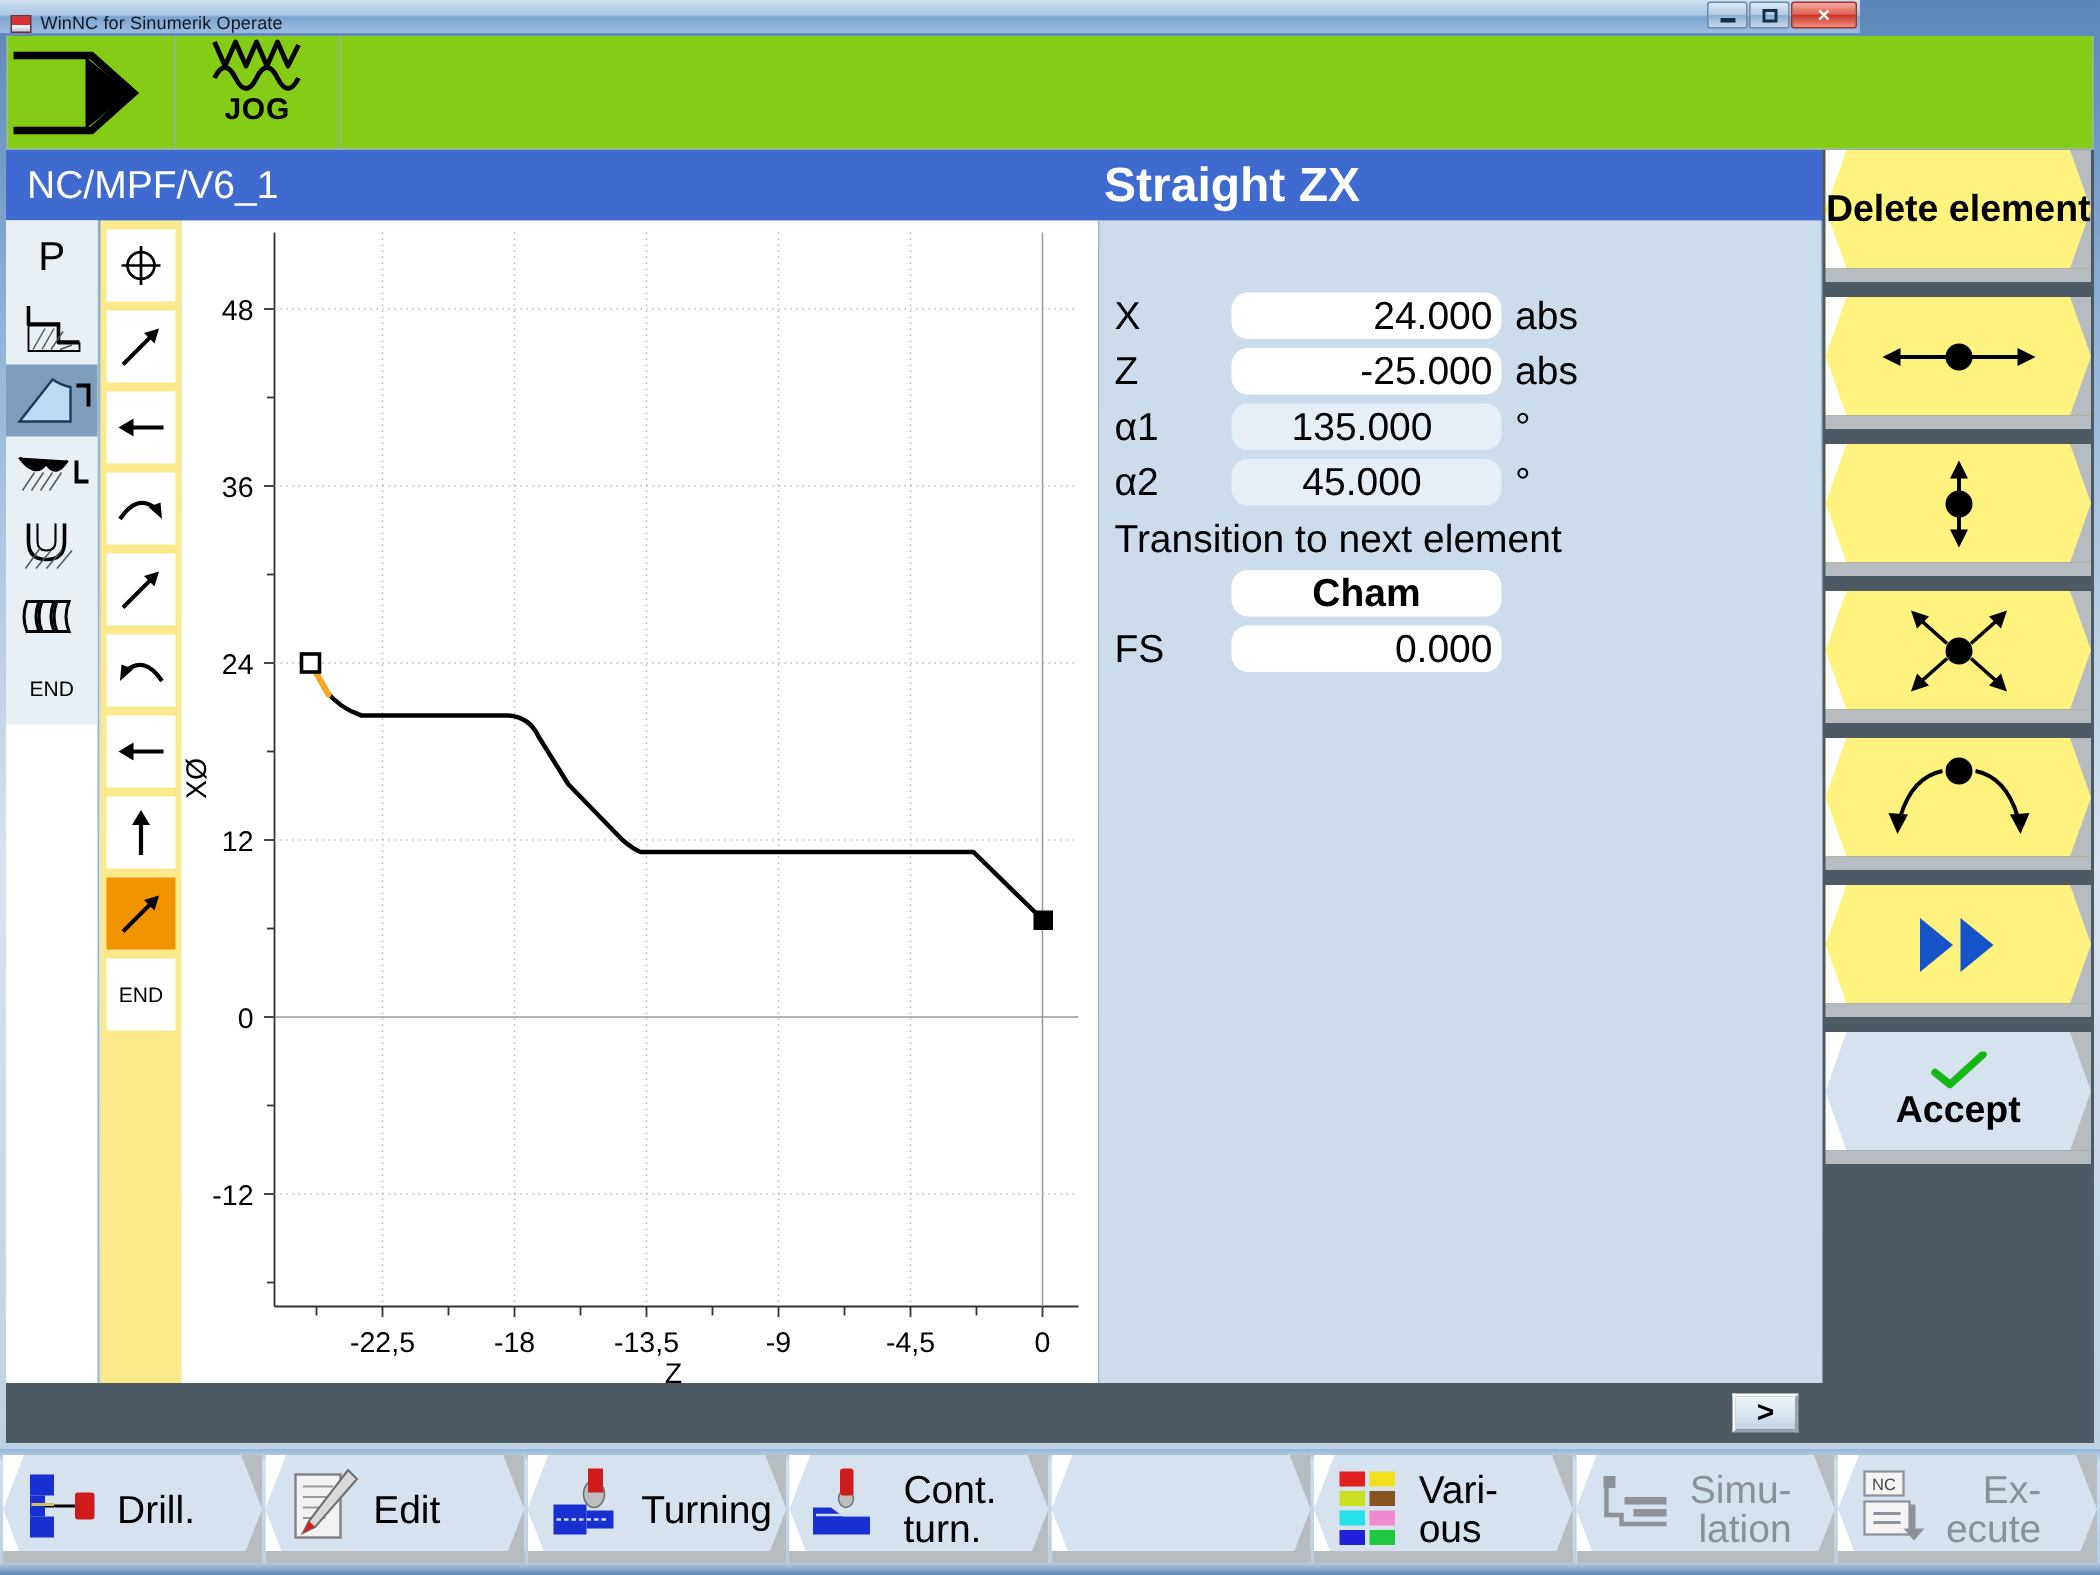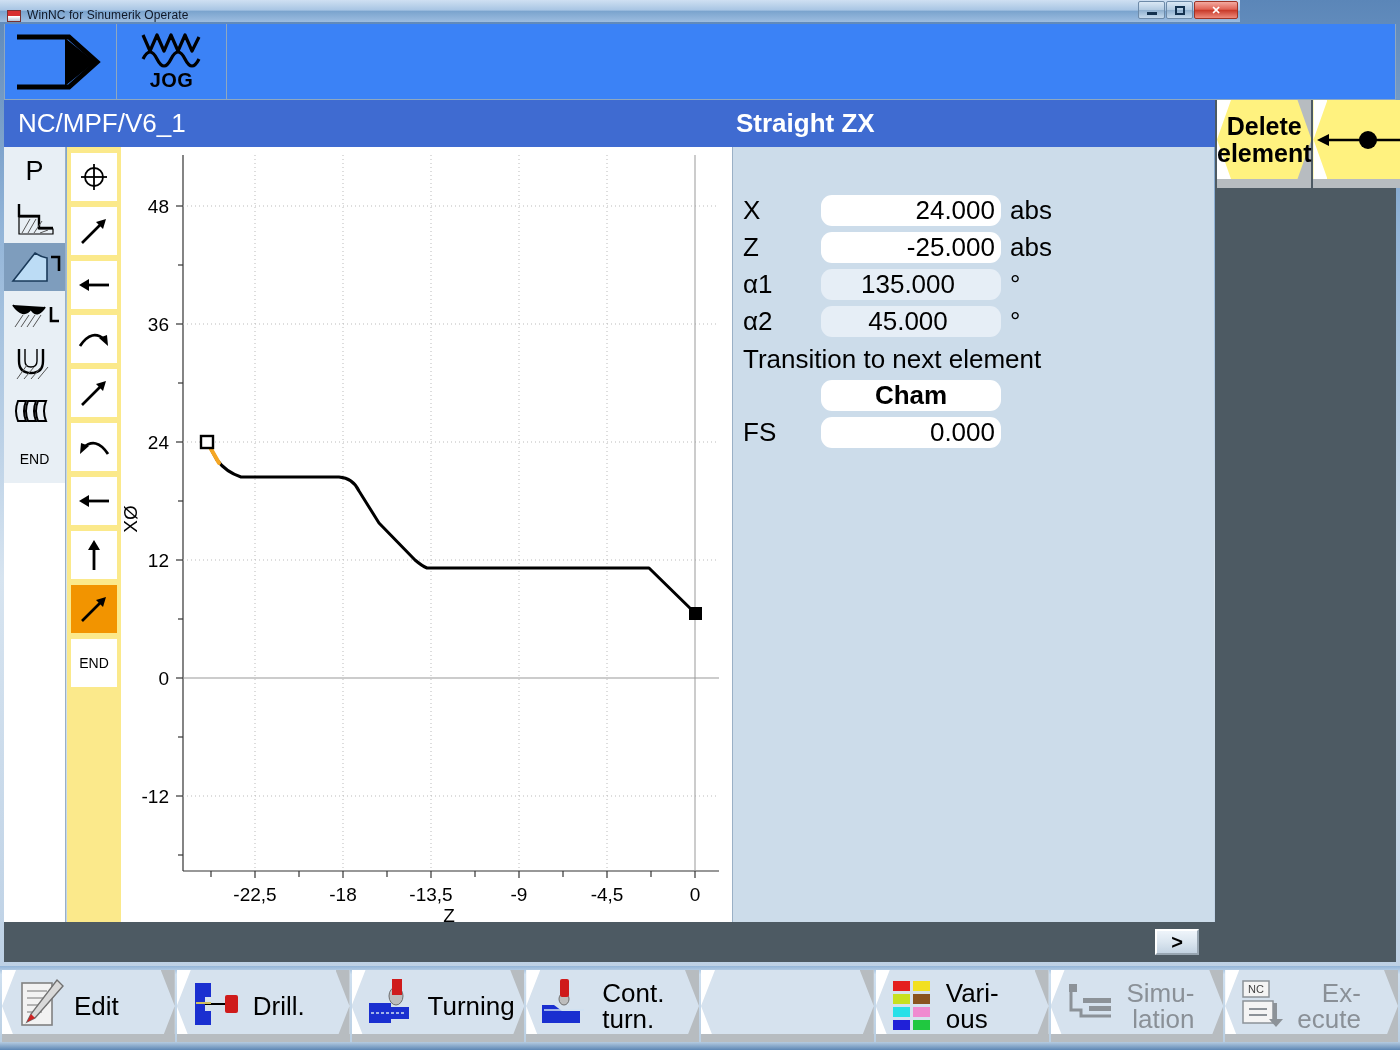--- a/index.html
+++ b/index.html
@@ -41,35 +41,35 @@
   .tb-btn .maxglyph { display:block; width:10px; height:9px; border:2px solid #13314f;}
 
   
   .modebar {
     position: absolute; left: 4px; top: 24px; width: 1392px; height: 76px;
     background: #c9d9e8; border: 1px solid #8fa8c0; border-top: none;
     display: flex;
   }
   .modecell {
     height: 100%; border-right: 1px solid #8fa8c0;
-    background: #3b82f6;
-    display: flex; align-items: center; justify-content: center;
+    background: #84cc16;
+    display: flex; align-items: center; 
   }
   .modecell.m1 { width: 112px; }
   .modecell.m2 { width: 110px; flex-direction: column; }
   .modecell.rest { flex: 1; border-right: none; }
   .jog-label { font-size: 20px; font-weight: 600; color:#000; margin-top:-2px; letter-spacing:.5px;}
 
   
   .header {
     position: absolute; left: 4px; top: 100px; width: 1390px; height: 47px;
     background: #3f6bd1; display: flex; align-items: center;
   }
   .header .prog { color: #fff; font-size: 26px; margin-left: 14px; }
-  .header .elem { color: #fff; font-size: 26px; font-weight: bold; position: absolute; left: 732px; }
+  .header .elem { color: #fff; font-size: 32px; font-weight: bold; position: absolute; left: 732px; }
 
   
   .rail {
     position: absolute; left: 4px; top: 147px; width: 62px; height: 775px;
     background: #ffffff; border-right: 1px solid #9ab0c6;
   }
   .rail-list { background: #e8eff5; }
   .rail-item {
     height: 48px; display: flex; align-items: center; justify-content: center;
     position: relative;
@@ -112,21 +112,21 @@
   }
   .pfield.ro { background: #e6eef6; text-align: center; }
   .pfield.ctr { text-align: center; padding-right: 0; font-weight: bold; }
   .punit { font-size: 26px; color: #000; margin-left: 9px; }
   .ptitle { font-size: 26px; color: #000; margin: 4px 0 2px 0; }
 
   
   .softcol {
     position: absolute; left: 1215px; top: 100px; width: 181px; height: 822px;
     background: #4d5a63;
-    display: flex; flex-direction: row; justify-content: flex-start;
+    display: flex; flex-direction: column; justify-content: flex-start;
   }
   .softkey {
     position: relative; width: 177px; height: 79px; margin: 0 0 19px 2px;
     background: #fff27f;
     display: flex; align-items: center; justify-content: center;
     text-align: center;
   }
   .softkey.pale { background: #d6e2ee; }
   .softkey .sklabel { font-size: 25px; font-weight: bold; color: #000; line-height: 1.05; z-index: 2;}
   .softkey::before {
@@ -559,54 +559,54 @@
   </div>
 
   <div class="statusbar"></div>
   <div class="navbtn">&gt;</div>
 
   <div class="taskbar">
 
     <div class="tbtn">
       <div class="tshadow"></div>
       <span class="ticon">
+        <svg width="54" height="54" viewBox="0 0 54 54">
+          <rect x="4" y="6" width="16" height="14" fill="#1a2fd0"></rect>
+          <rect x="4" y="34" width="16" height="14" fill="#1a2fd0"></rect>
+          <rect x="4" y="20" width="10" height="14" fill="#1a2fd0"></rect>
+          <line x1="14" y1="27" x2="34" y2="27" stroke="#000" stroke-width="2"></line>
+          <rect x="34" y="18" width="13" height="18" rx="2" fill="#cf1b1b"></rect>
+          <line x1="5" y1="26" x2="20" y2="26" stroke="#d0c060" stroke-width="2"></line>
+        </svg>
+      </span>
+      <span class="tlabel">Drill.</span>
+    </div>
+
+    <div class="tbtn">
+      <div class="tshadow"></div>
+      <span class="ticon">
         <svg width="50" height="54" viewBox="0 0 50 54">
           <rect x="6" y="6" width="30" height="42" fill="#f2f2f2" stroke="#808080" stroke-width="1.6"></rect>
           <g stroke="#9a9a9a" stroke-width="1.4">
             <line x1="11" y1="14" x2="31" y2="14"></line>
               <line x1="11" y1="21" x2="31" y2="21"></line>
             <line x1="11" y1="28" x2="31" y2="28"></line>
               <line x1="11" y1="35" x2="26" y2="35"></line>
           </g>
           <path d="M41 3 L47 9 L19 41 L11 45 L15 37 Z" fill="#d9d9d9" stroke="#707070" stroke-width="1.4"></path>
           <path d="M11 45 L15 37 L19 41 Z" fill="#cf2222"></path>
         </svg>
       </span>
       <span class="tlabel">Edit</span>
     </div>
 
     <div class="tbtn">
       <div class="tshadow"></div>
       <span class="ticon">
         <svg width="54" height="54" viewBox="0 0 54 54">
-          <rect x="4" y="6" width="16" height="14" fill="#1a2fd0"></rect>
-          <rect x="4" y="34" width="16" height="14" fill="#1a2fd0"></rect>
-          <rect x="4" y="20" width="10" height="14" fill="#1a2fd0"></rect>
-          <line x1="14" y1="27" x2="34" y2="27" stroke="#000" stroke-width="2"></line>
-          <rect x="34" y="18" width="13" height="18" rx="2" fill="#cf1b1b"></rect>
-          <line x1="5" y1="26" x2="20" y2="26" stroke="#d0c060" stroke-width="2"></line>
-        </svg>
-      </span>
-      <span class="tlabel">Drill.</span>
-    </div>
-
-    <div class="tbtn">
-      <div class="tshadow"></div>
-      <span class="ticon">
-        <svg width="54" height="54" viewBox="0 0 54 54">
           <rect x="3" y="26" width="22" height="20" fill="#1a2fd0"></rect>
           <rect x="25" y="30" width="18" height="12" fill="#1a2fd0"></rect>
           <ellipse cx="30" cy="19" rx="7" ry="9" fill="#bdbdbd" stroke="#6e6e6e"></ellipse>
           <rect x="26" y="2" width="10" height="16" fill="#cf1b1b"></rect>
           <line x1="5" y1="36" x2="40" y2="36" stroke="#cfe0f0" stroke-width="1.6" stroke-dasharray="3,2"></line>
         </svg>
       </span>
       <span class="tlabel">Turning</span>
     </div>
 

